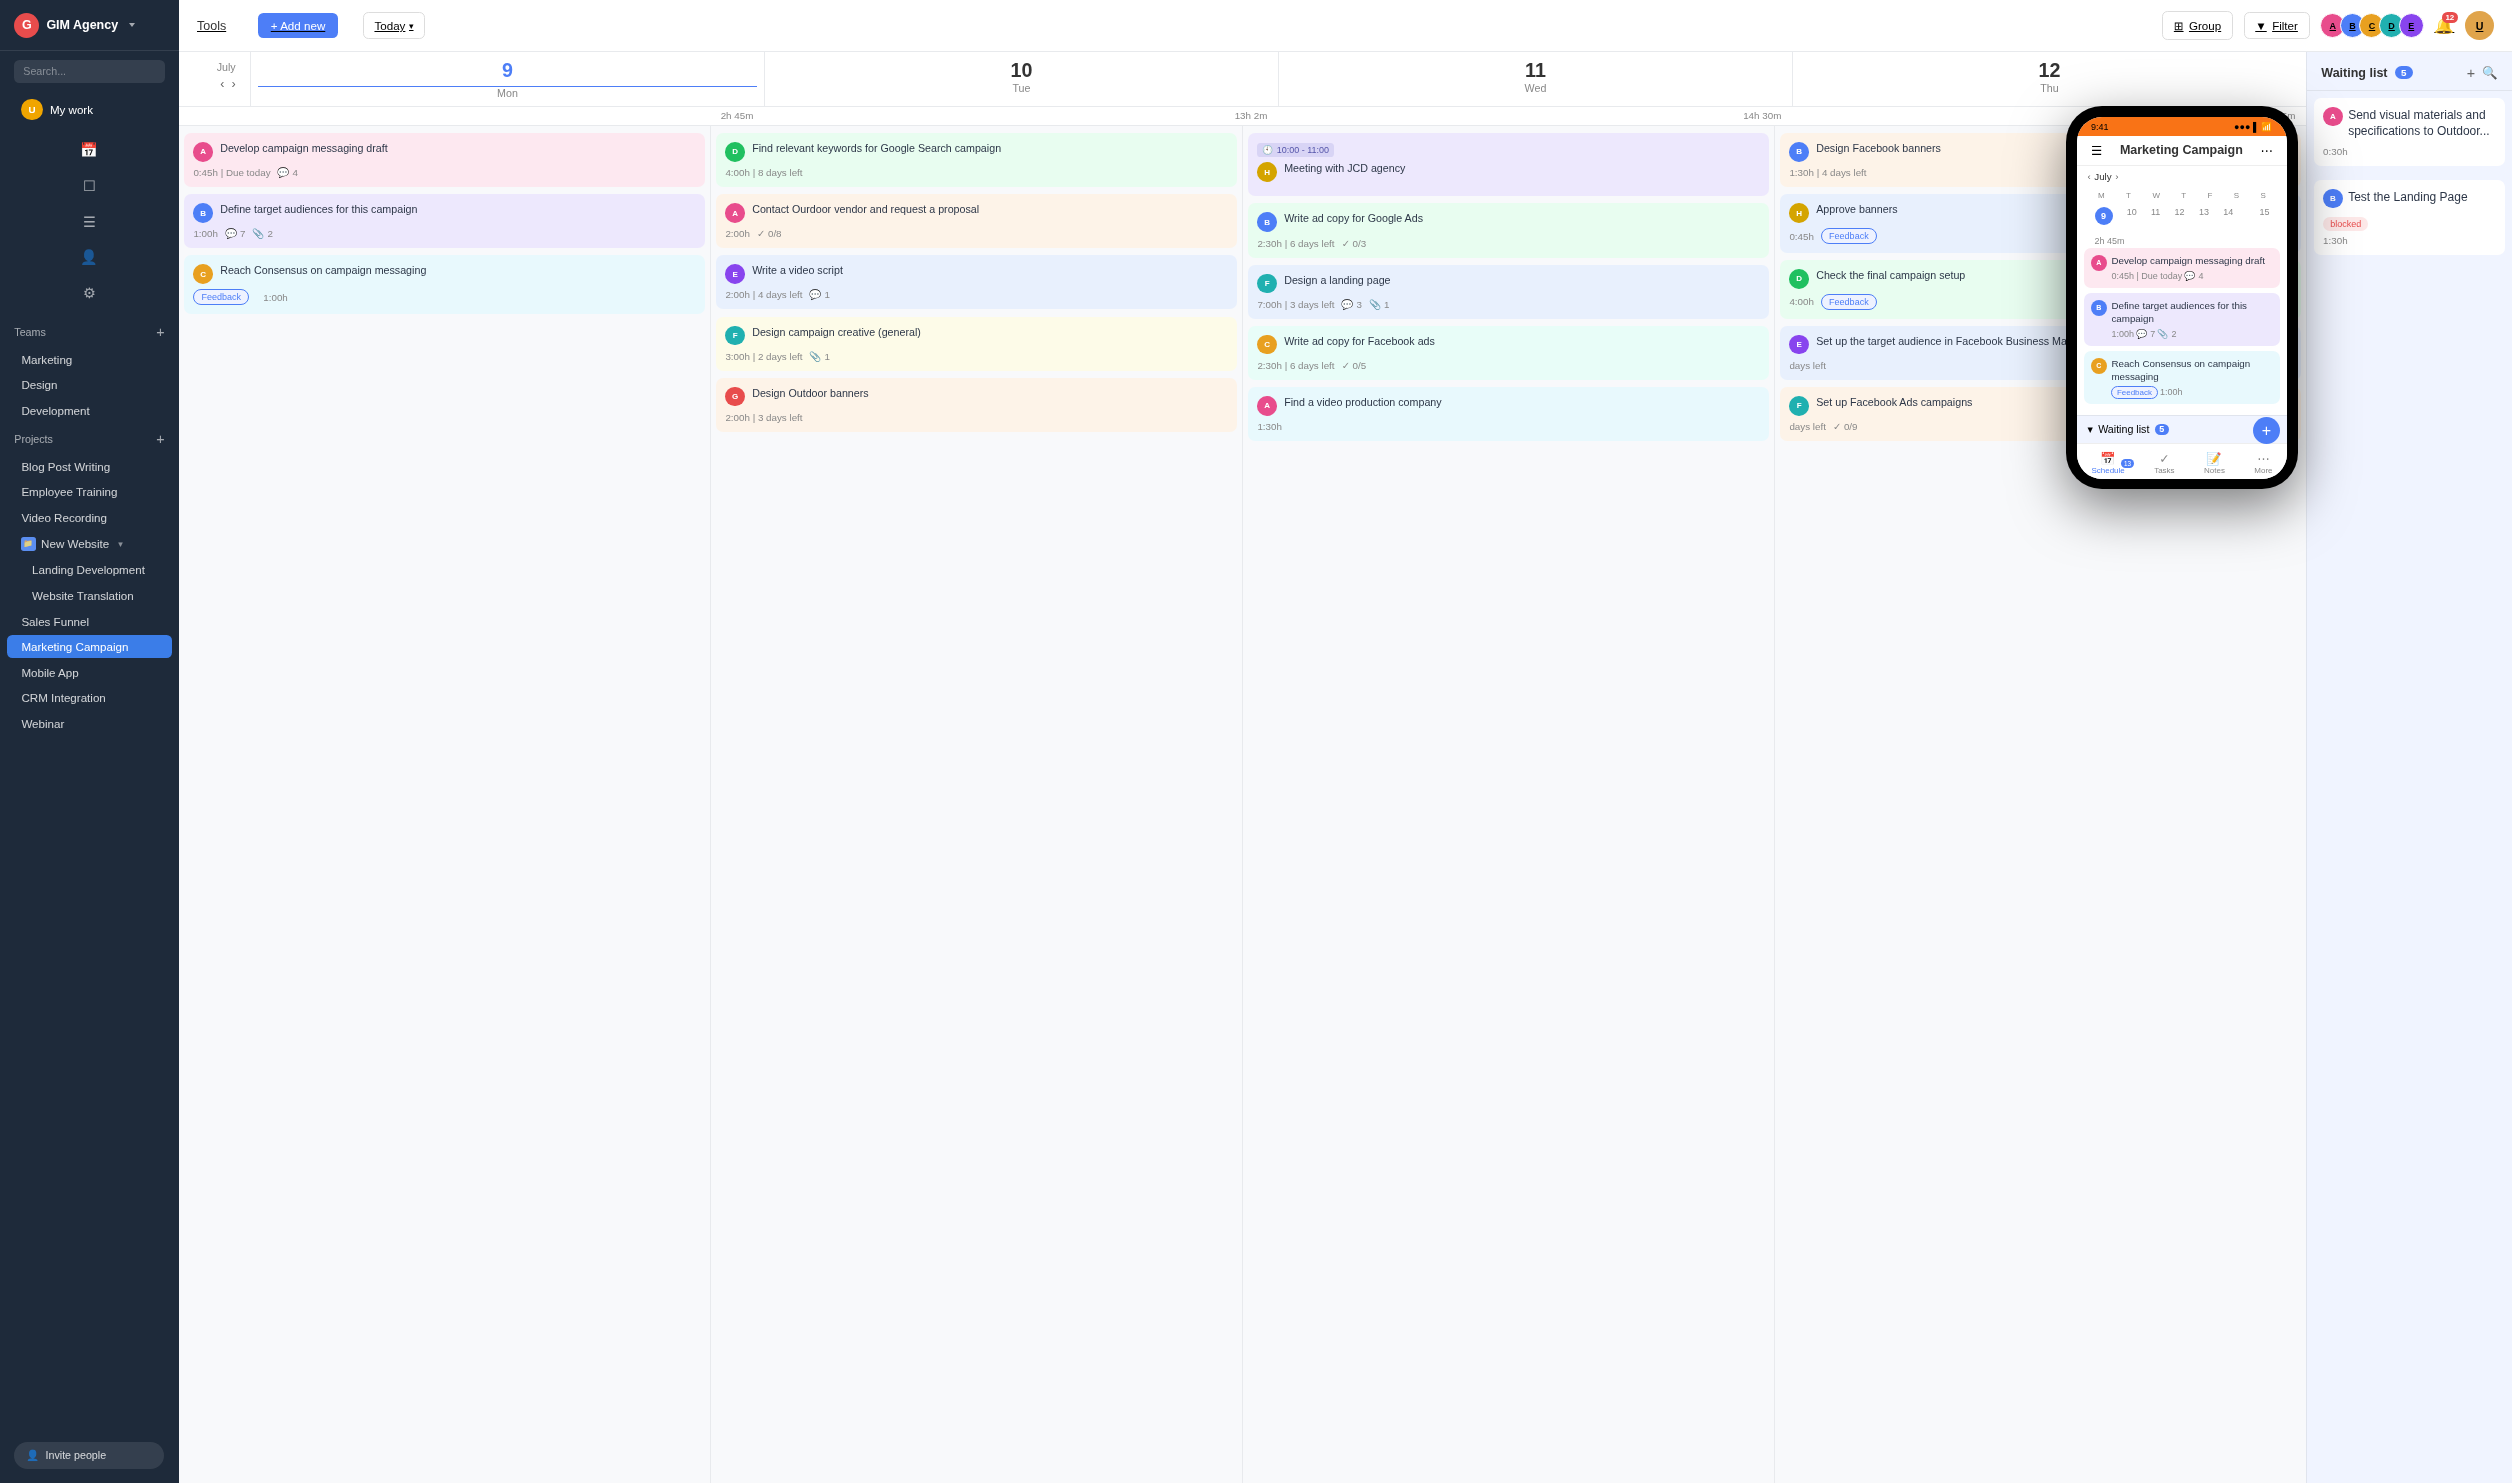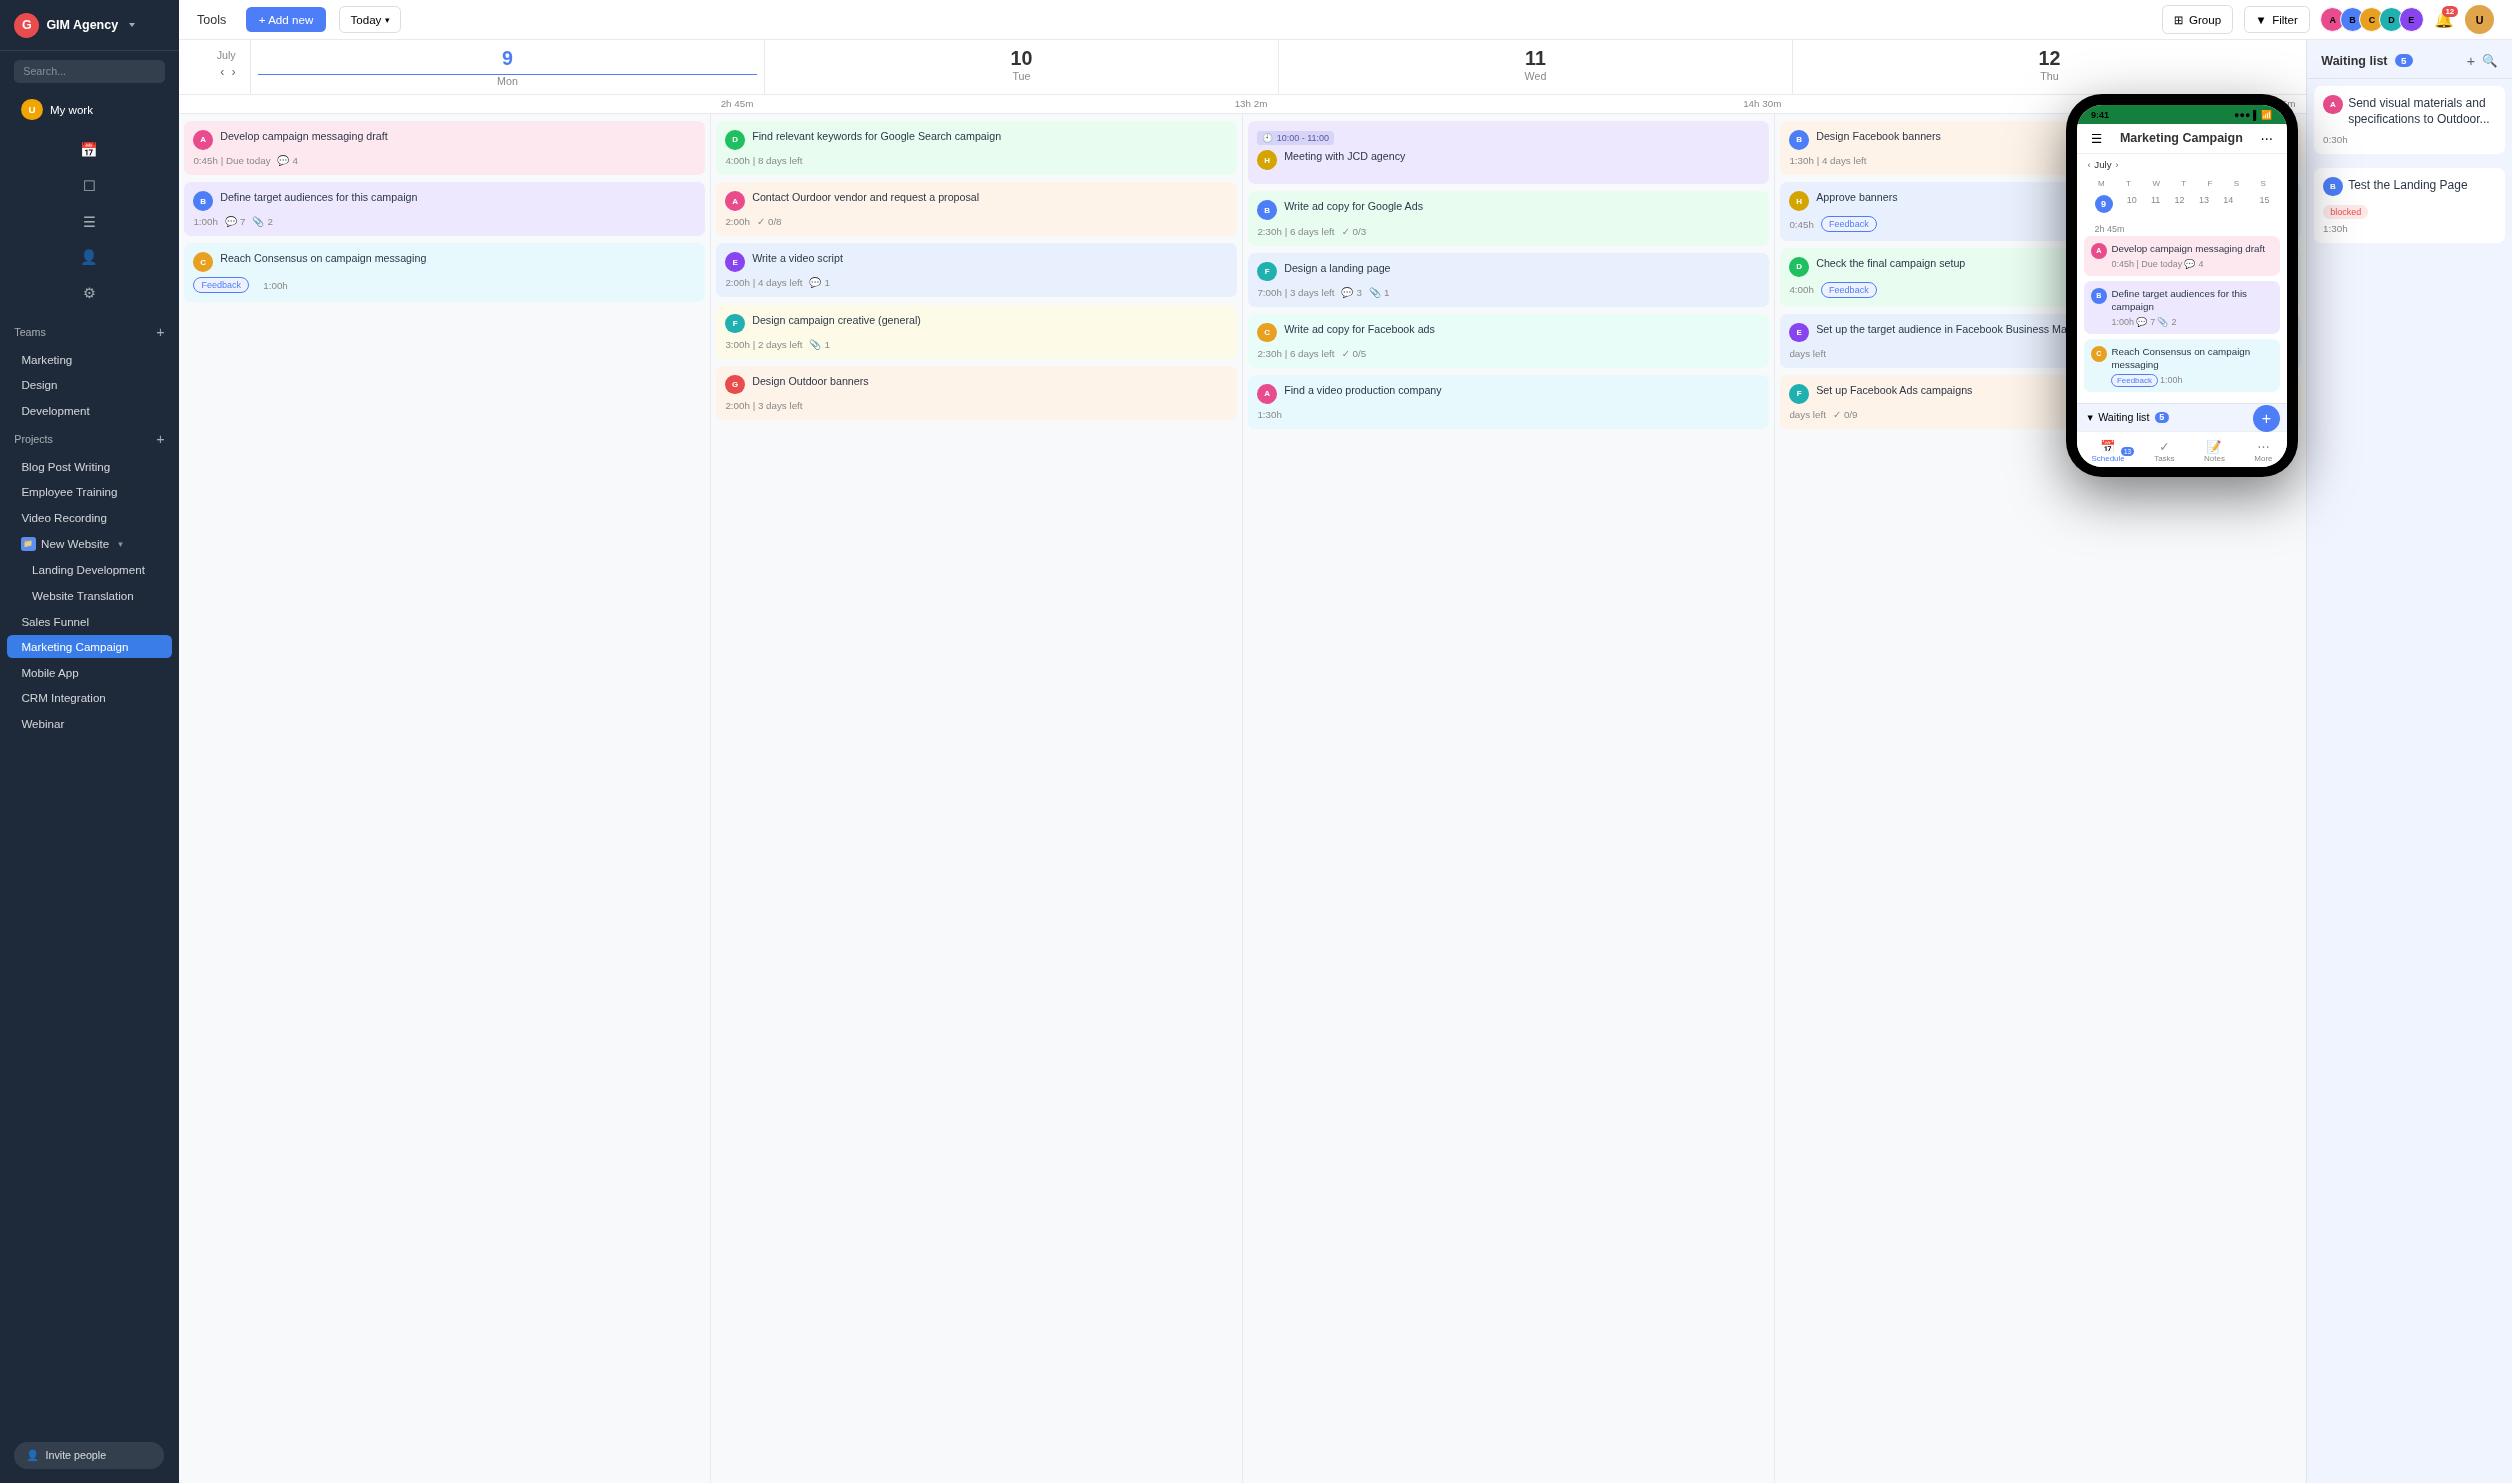--- a/index.html
+++ b/index.html
@@ -21,21 +21,21 @@
     .sidebar-item.active { background: #3b7de8; color: #fff; }
     .sidebar-item.sub { padding-left: 25px; }
     .sidebar-item-row { display: flex; align-items: center; gap: 5.4px; }
     .folder-icon { width: 14.3px; height: 14.3px; background: #5b8ef0; border-radius: 2.7px; display: flex; align-items: center; justify-content: center; font-size: 8px; }
     .sidebar-invite { margin: auto 14.3px 14.3px; background: rgba(255,255,255,0.1); border: none; color: rgba(255,255,255,0.8); padding: 7.1px 12.5px; border-radius: 18px; cursor: pointer; font-size: 10.7px; display: flex; align-items: center; gap: 5.4px; width: calc(100% - 29px); }
 
     
     .main { flex: 1; display: flex; flex-direction: column; overflow: hidden; }
 
     
-    .toolbar { background: #fff; border-bottom: 0.9px solid #e8eaed; padding: 5px 18px; display: flex; align-items: center; gap: 13px; flex-shrink: 0; }
+    .toolbar { background: #fff; border-bottom: 0.9px solid #e8eaed; padding: 11px 18px; display: flex; align-items: center; gap: 25px; flex-shrink: 0; text-decoration: underline; }
     .tools-label { font-size: 12.5px; font-weight: 500; color: #333; margin-right: 7.1px; }
     .btn-add { background: #4d7ef7; color: #fff; border: none; border-radius: 5.4px; padding: 6.3px 12.5px; font-size: 11.6px; cursor: pointer; display: flex; align-items: center; gap: 3.6px; }
     .btn-today { border: 0.9px solid #ddd; background: #fff; border-radius: 5.4px; padding: 6.3px 10.7px; font-size: 11.6px; cursor: pointer; display: flex; align-items: center; gap: 3.6px; }
     .toolbar-right { margin-left: auto; display: flex; align-items: center; gap: 10.7px; }
     .btn-group { border: 0.9px solid #ddd; background: #fff; border-radius: 5.4px; padding: 6.3px 10.7px; font-size: 11.6px; cursor: pointer; display: flex; align-items: center; gap: 5.4px; }
     .btn-filter { border: 0.9px solid #ddd; background: #fff; border-radius: 5.4px; padding: 6.3px 10.7px; font-size: 11.6px; cursor: pointer; display: flex; align-items: center; gap: 5.4px; }
     .avatars { display: flex; }
     .avatar-sm { width: 25px; height: 25px; border-radius: 50%; border: 1.8px solid #fff; margin-left: -5.4px; background: #ccc; overflow: hidden; display: flex; align-items: center; justify-content: center; font-size: 9px; font-weight: 600; }
     .avatar-sm:first-child { margin-left: 0; }
     .notif-btn { position: relative; cursor: pointer; }
@@ -83,21 +83,21 @@
     .waiting-actions { margin-left: auto; display: flex; gap: 7.1px; }
     .waiting-card { margin: 7.1px; background: #fff; border-radius: 7.1px; padding: 9px; cursor: pointer; }
     .waiting-card-header { display: flex; align-items: flex-start; gap: 5.4px; margin-bottom: 5.4px; }
     .waiting-card-title { font-size: 12px; font-weight: 500; color: #2d3748; line-height: 1.4; }
     .waiting-card-meta { font-size: 9.8px; color: #888; }
     .blocked-tag { background: #fde8e8; color: #e84c4c; font-size: 9px; padding: 1.8px 7.1px; border-radius: 9px; display: inline-block; margin: 3.6px 0; }
 
     
     .phone-overlay { position: absolute; right: 214px; top: 54px; width: 232px; background: #000; border-radius: 36px; padding: 10.7px; box-shadow: 0 18px 54px rgba(0,0,0,0.5); z-index: 100; }
     .phone-screen { background: #fff; border-radius: 25px; overflow: hidden; }
-    .phone-status { background: #15803d; padding: 5.4px 14.3px 3.6px; display: flex; justify-content: space-between; align-items: center; font-size: 9px; font-weight: 700; }
+    .phone-status { background: #f97316; padding: 5.4px 14.3px 3.6px; display: flex; justify-content: space-between; align-items: center; font-size: 9px; font-weight: 400; }
     .phone-navbar { background: #fff; padding: 7.1px 14.3px; display: flex; align-items: center; justify-content: space-between; border-bottom: 0.9px solid #eee; }
     .phone-navbar-title { font-size: 12.5px; font-weight: 600; color: #333; }
     .phone-cal-nav { display: flex; align-items: center; gap: 3.6px; padding: 5.4px 10.7px; font-size: 9.8px; color: #666; }
     .phone-day-row { display: flex; justify-content: space-around; padding: 3.6px 10.7px; }
     .phone-day-item { text-align: center; font-size: 9px; color: #888; }
     .phone-day-item.active .phone-day-num { background: #4d7ef7; color: #fff; border-radius: 50%; width: 19.7px; height: 19.7px; display: flex; align-items: center; justify-content: center; margin: 0 auto; }
     .phone-tasks { padding: 5.4px 7.1px; max-height: 304px; overflow: hidden; }
     .phone-duration { font-size: 9px; color: #888; padding: 1.8px 10.7px; }
     .phone-task { background: #fde8f0; border-radius: 7.1px; padding: 7.1px; margin-bottom: 5.4px; font-size: 9.8px; }
     .phone-task.purple { background: #ede8fd; }

